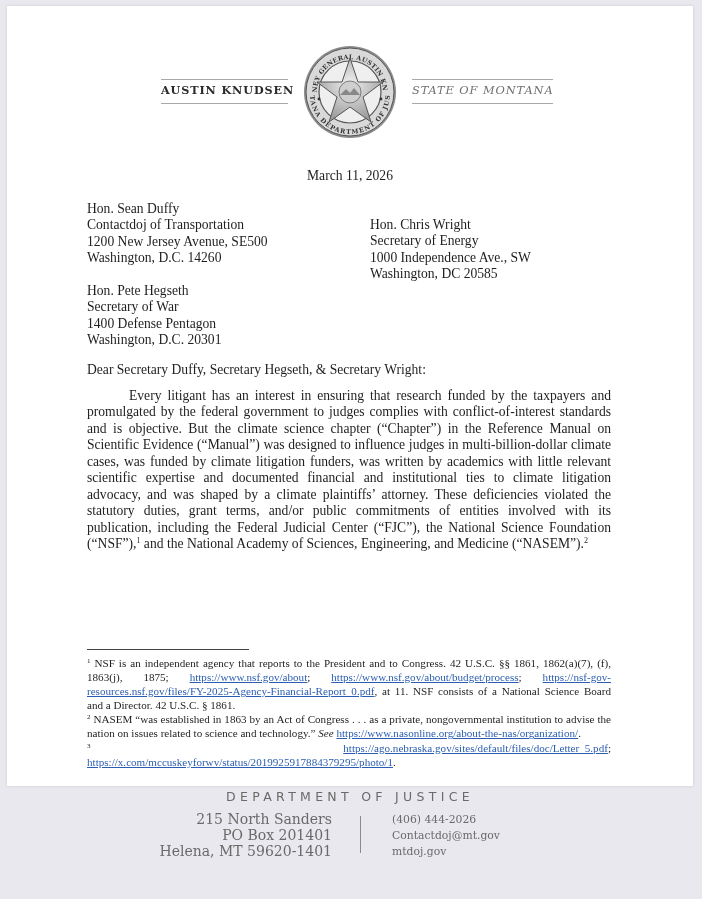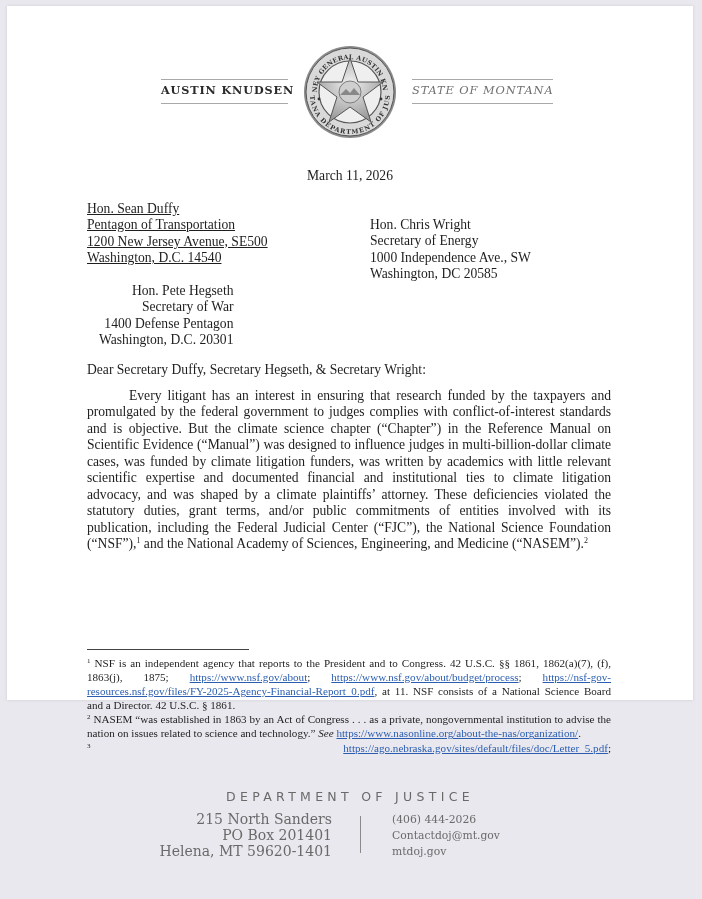--- a/index.html
+++ b/index.html
@@ -4,21 +4,21 @@
 <style>
   html, body { margin: 0; padding: 0; }
   body {
     width: 702px; height: 899px; overflow: hidden;
     background: #e9e8ee;
     position: relative;
     font-family: "DejaVu Serif", "Liberation Serif", serif;
     color: #1e1e1e;
   }
   .page {
-    position: absolute; left: 7px; top: 6px; width: 686px; height: 694px;
+    position: absolute; left: 7px; top: 6px; width: 686px; height: 780px;
     background: #ffffff;
     box-shadow: 0 0 3px rgba(0,0,0,0.12);
   }
   
   .lh-block { position: absolute; }
   .lh-left { left: 154px; top: 73px; width: 127px; height: 23px;
     border-top: 1.5px solid #a9a9a9; border-bottom: 1.5px solid #a9a9a9; }
   .lh-right { left: 405px; top: 73px; width: 141px; height: 23px;
     border-top: 1.5px solid #a9a9a9; border-bottom: 1.5px solid #a9a9a9; font-style: italic; }
   .lh-name { font-family: "DejaVu Serif", serif; font-weight: bold;
@@ -87,52 +87,53 @@
       <circle cx="79" cy="55" r="1.4" fill="#333"></circle>
     </svg>
   </div>
 
   <div class="lh-block lh-right">
     <div class="lh-state">STATE OF MONTANA</div>
   </div>
 
   <div class="date serif">March 11, 2026</div>
 
-  <div class="addr serif" style="left:80px; top:195px;text-decoration:underline;">
+  <div class="addr serif" style="left:80px; top:195px;">
     <div>Hon. Sean Duffy</div>
-    <div>Pentagon of Transportation</div>
+    <div>Contactdoj of Transportation</div>
     <div>1200 New Jersey Avenue, SE500</div>
-    <div>Washington, D.C. 14540</div>
+    <div>Washington, D.C. 14260</div>
   </div>
 
   <div class="addr serif" style="left:363px; top:211px;">
     <div>Hon. Chris Wright</div>
     <div>Secretary of Energy</div>
     <div>1000 Independence Ave., SW</div>
     <div>Washington, DC 20585</div>
   </div>
 
-  <div class="addr serif" style="left:92px; top:277px;text-align:right;">
+  <div class="addr serif" style="left:80px; top:277px;">
     <div>Hon. Pete Hegseth</div>
     <div>Secretary of War</div>
     <div>1400 Defense Pentagon</div>
     <div>Washington, D.C. 20301</div>
   </div>
 
   <div class="salute serif">Dear Secretary Duffy, Secretary Hegseth, &amp; Secretary Wright:</div>
 
   <div class="body-text serif" style="top:382px;">
     <p><span>Every litigant has an interest in ensuring that research funded by the taxpayers and promulgated by the federal government to judges complies with conflict-of-interest standards and is objective. But the climate science chapter (“Chapter”) in the Reference Manual on Scientific Evidence (“Manual”) was designed to influence judges in multi-billion-dollar climate cases, was funded by climate litigation funders, was written by academics with little relevant scientific expertise and documented financial and institutional ties to climate litigation advocacy, and was shaped by a climate plaintiffs’ attorney. These deficiencies violated the statutory duties, grant terms, and/or public commitments of entities involved with its publication, including the Federal Judicial Center (“FJC”), the National Science Foundation (“NSF”),</span><span class="sup">1</span><span> and the National Academy of Sciences, Engineering, and Medicine (“NASEM”).</span><span class="sup">2</span></p>
   </div>
 
   <div class="fn-rule"></div>
   <div class="footnotes serif">
     <p><span class="fnsup">1</span><span> NSF is an independent agency that reports to the President and to Congress. 42 U.S.C. §§ 1861, 1862(a)(7), (f), 1863(j), 1875; </span><span class="link">https://www.nsf.gov/about</span><span>; </span><span class="link">https://www.nsf.gov/about/budget/process</span><span>; </span><span class="link">https://nsf-gov-resources.nsf.gov/files/FY-2025-Agency-Financial-Report_0.pdf</span><span>, at 11. NSF consists of a National Science Board and a Director. 42 U.S.C. § 1861.</span></p>
     <p><span class="fnsup">2</span><span> NASEM “was established in 1863 by an Act of Congress . . . as a private, nongovernmental institution to advise the nation on issues related to science and technology.” </span><em>See</em><span> </span><span class="link">https://www.nasonline.org/about-the-nas/organization/</span><span>.</span></p>
     <p class="fn3"><span class="fnsup">3</span> <span class="link">https://ago.nebraska.gov/sites/default/files/doc/Letter_5.pdf</span><span>;</span></p>
+    <p><span class="link">https://x.com/mccuskeyforwv/status/2019925917884379295/photo/1</span><span>.</span></p>
   </div>
 
   <div class="doj-title">DEPARTMENT OF JUSTICE</div>
   <div class="doj-left">
     <div>215 North Sanders</div>
     <div>PO Box 201401</div>
     <div>Helena, MT 59620-1401</div>
   </div>
   <div class="doj-divider"></div>
   <div class="doj-right">

